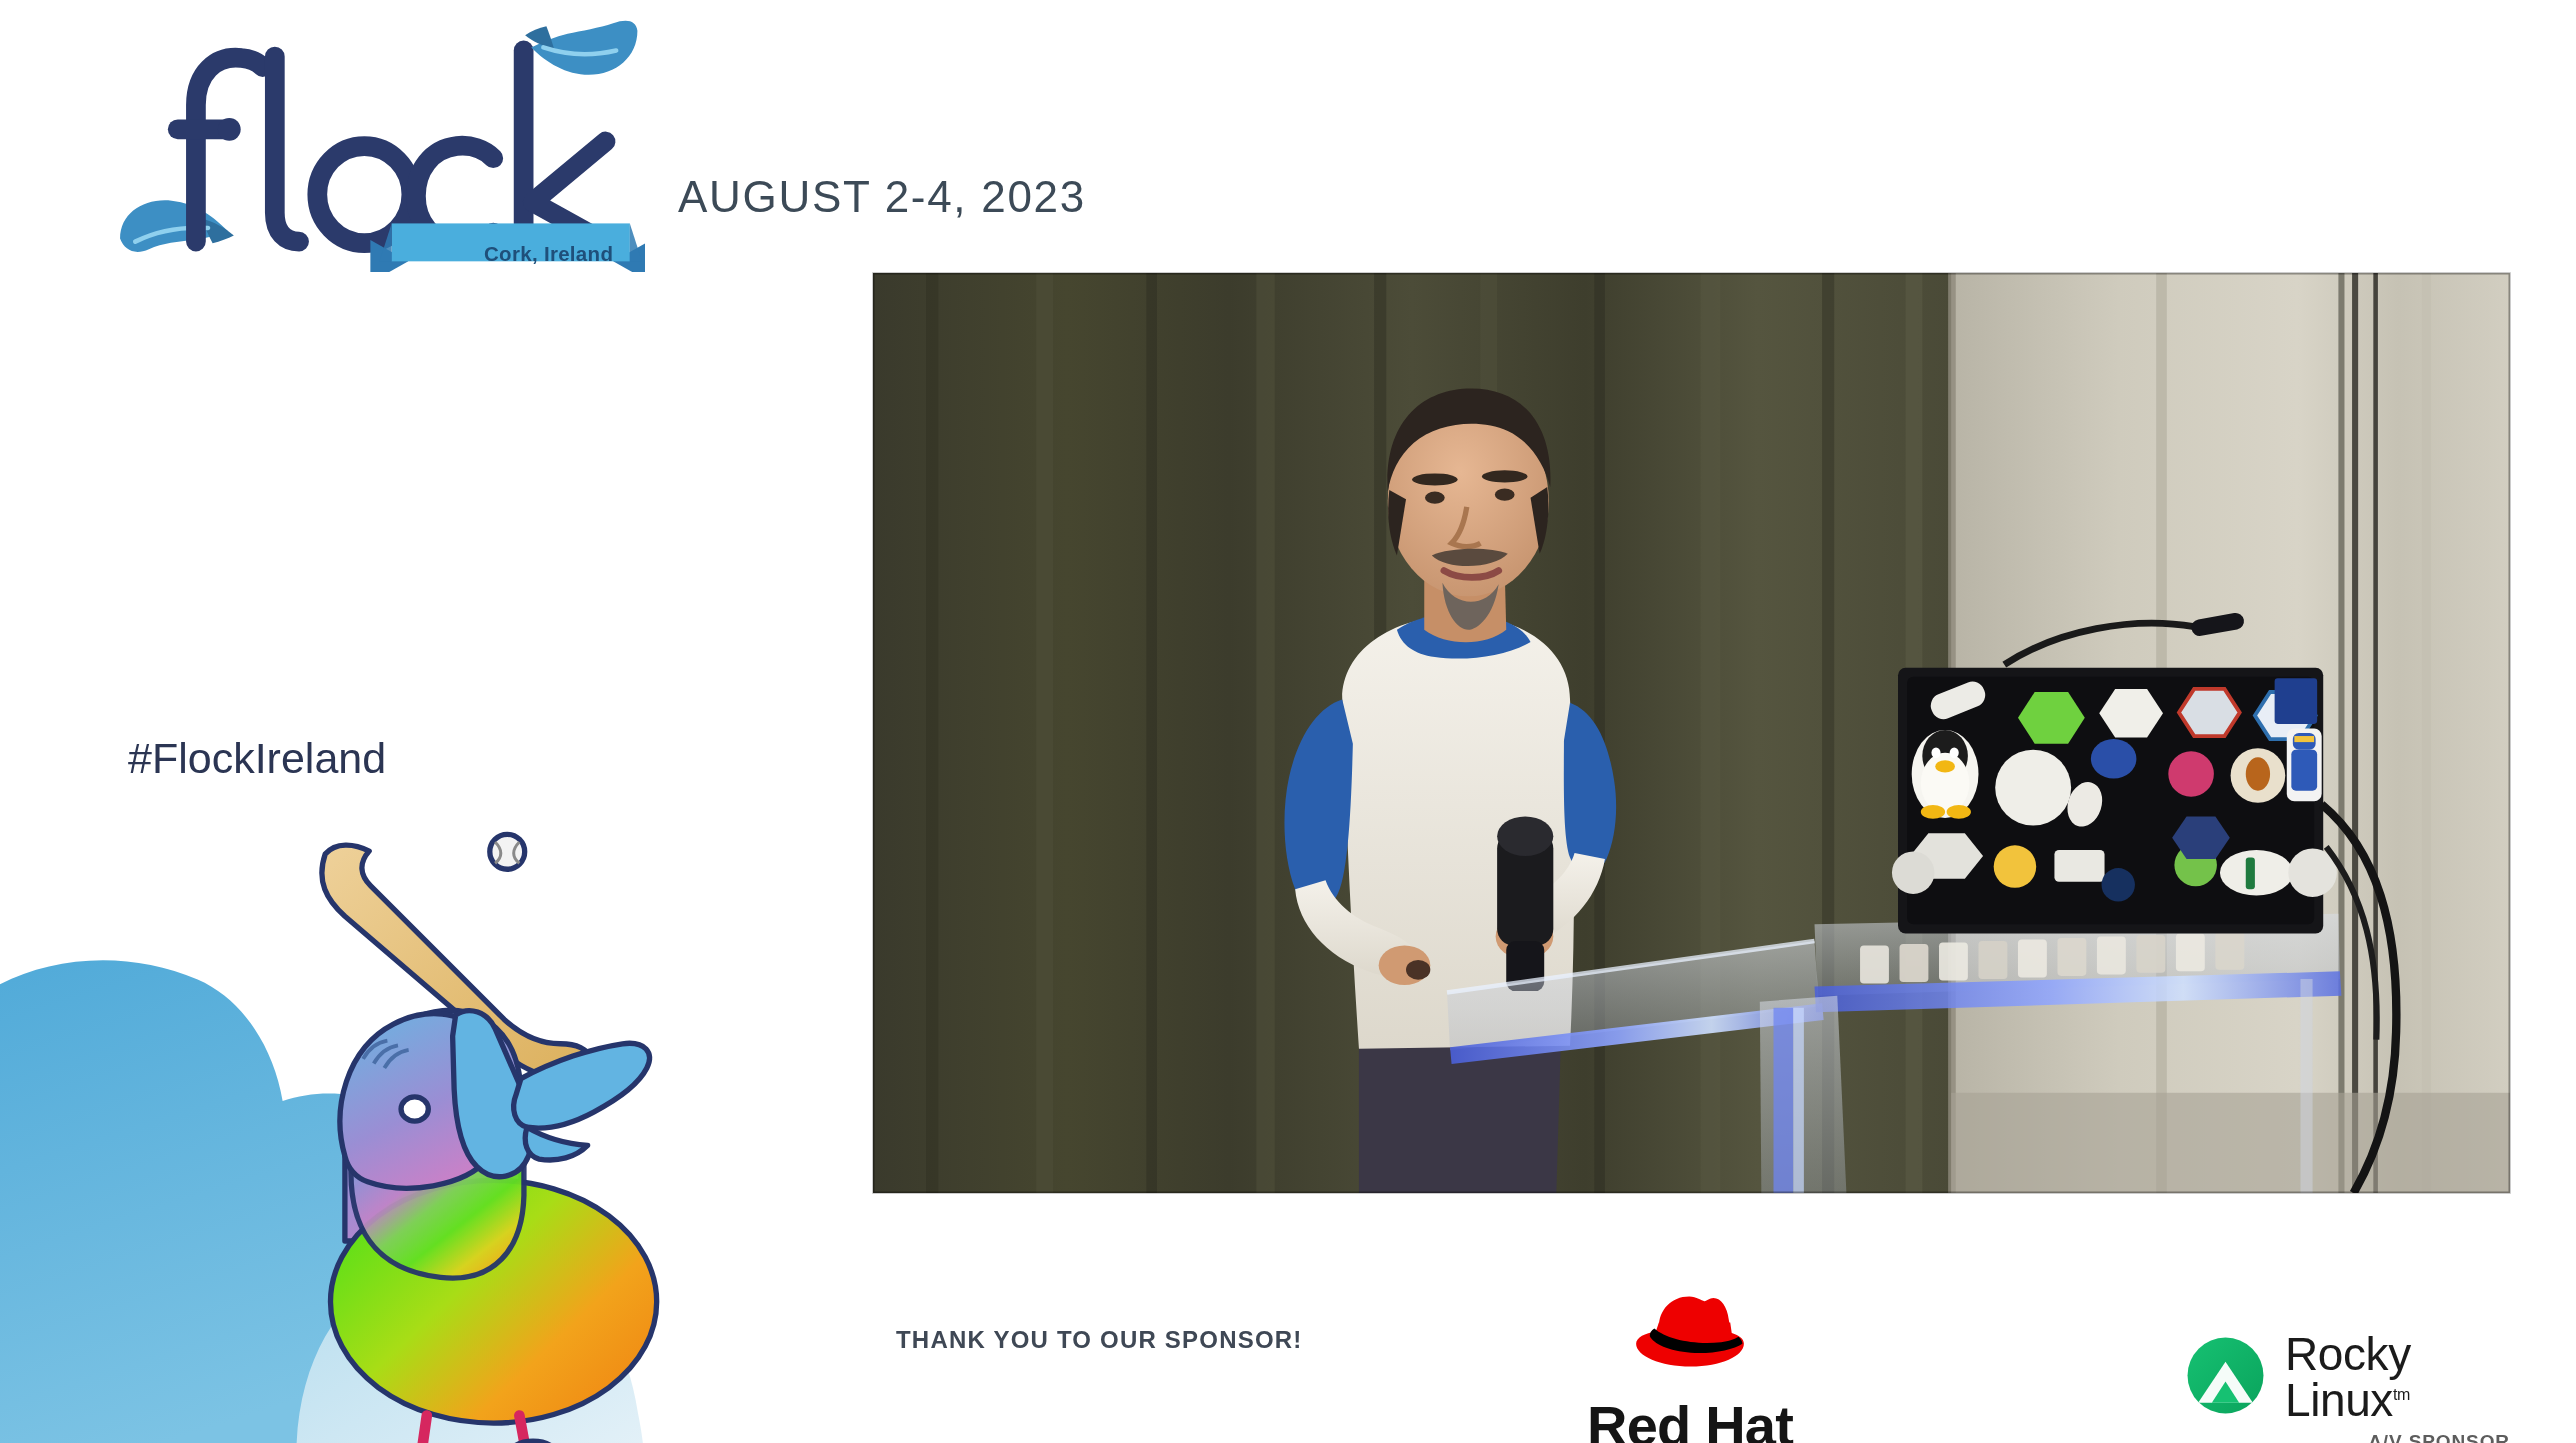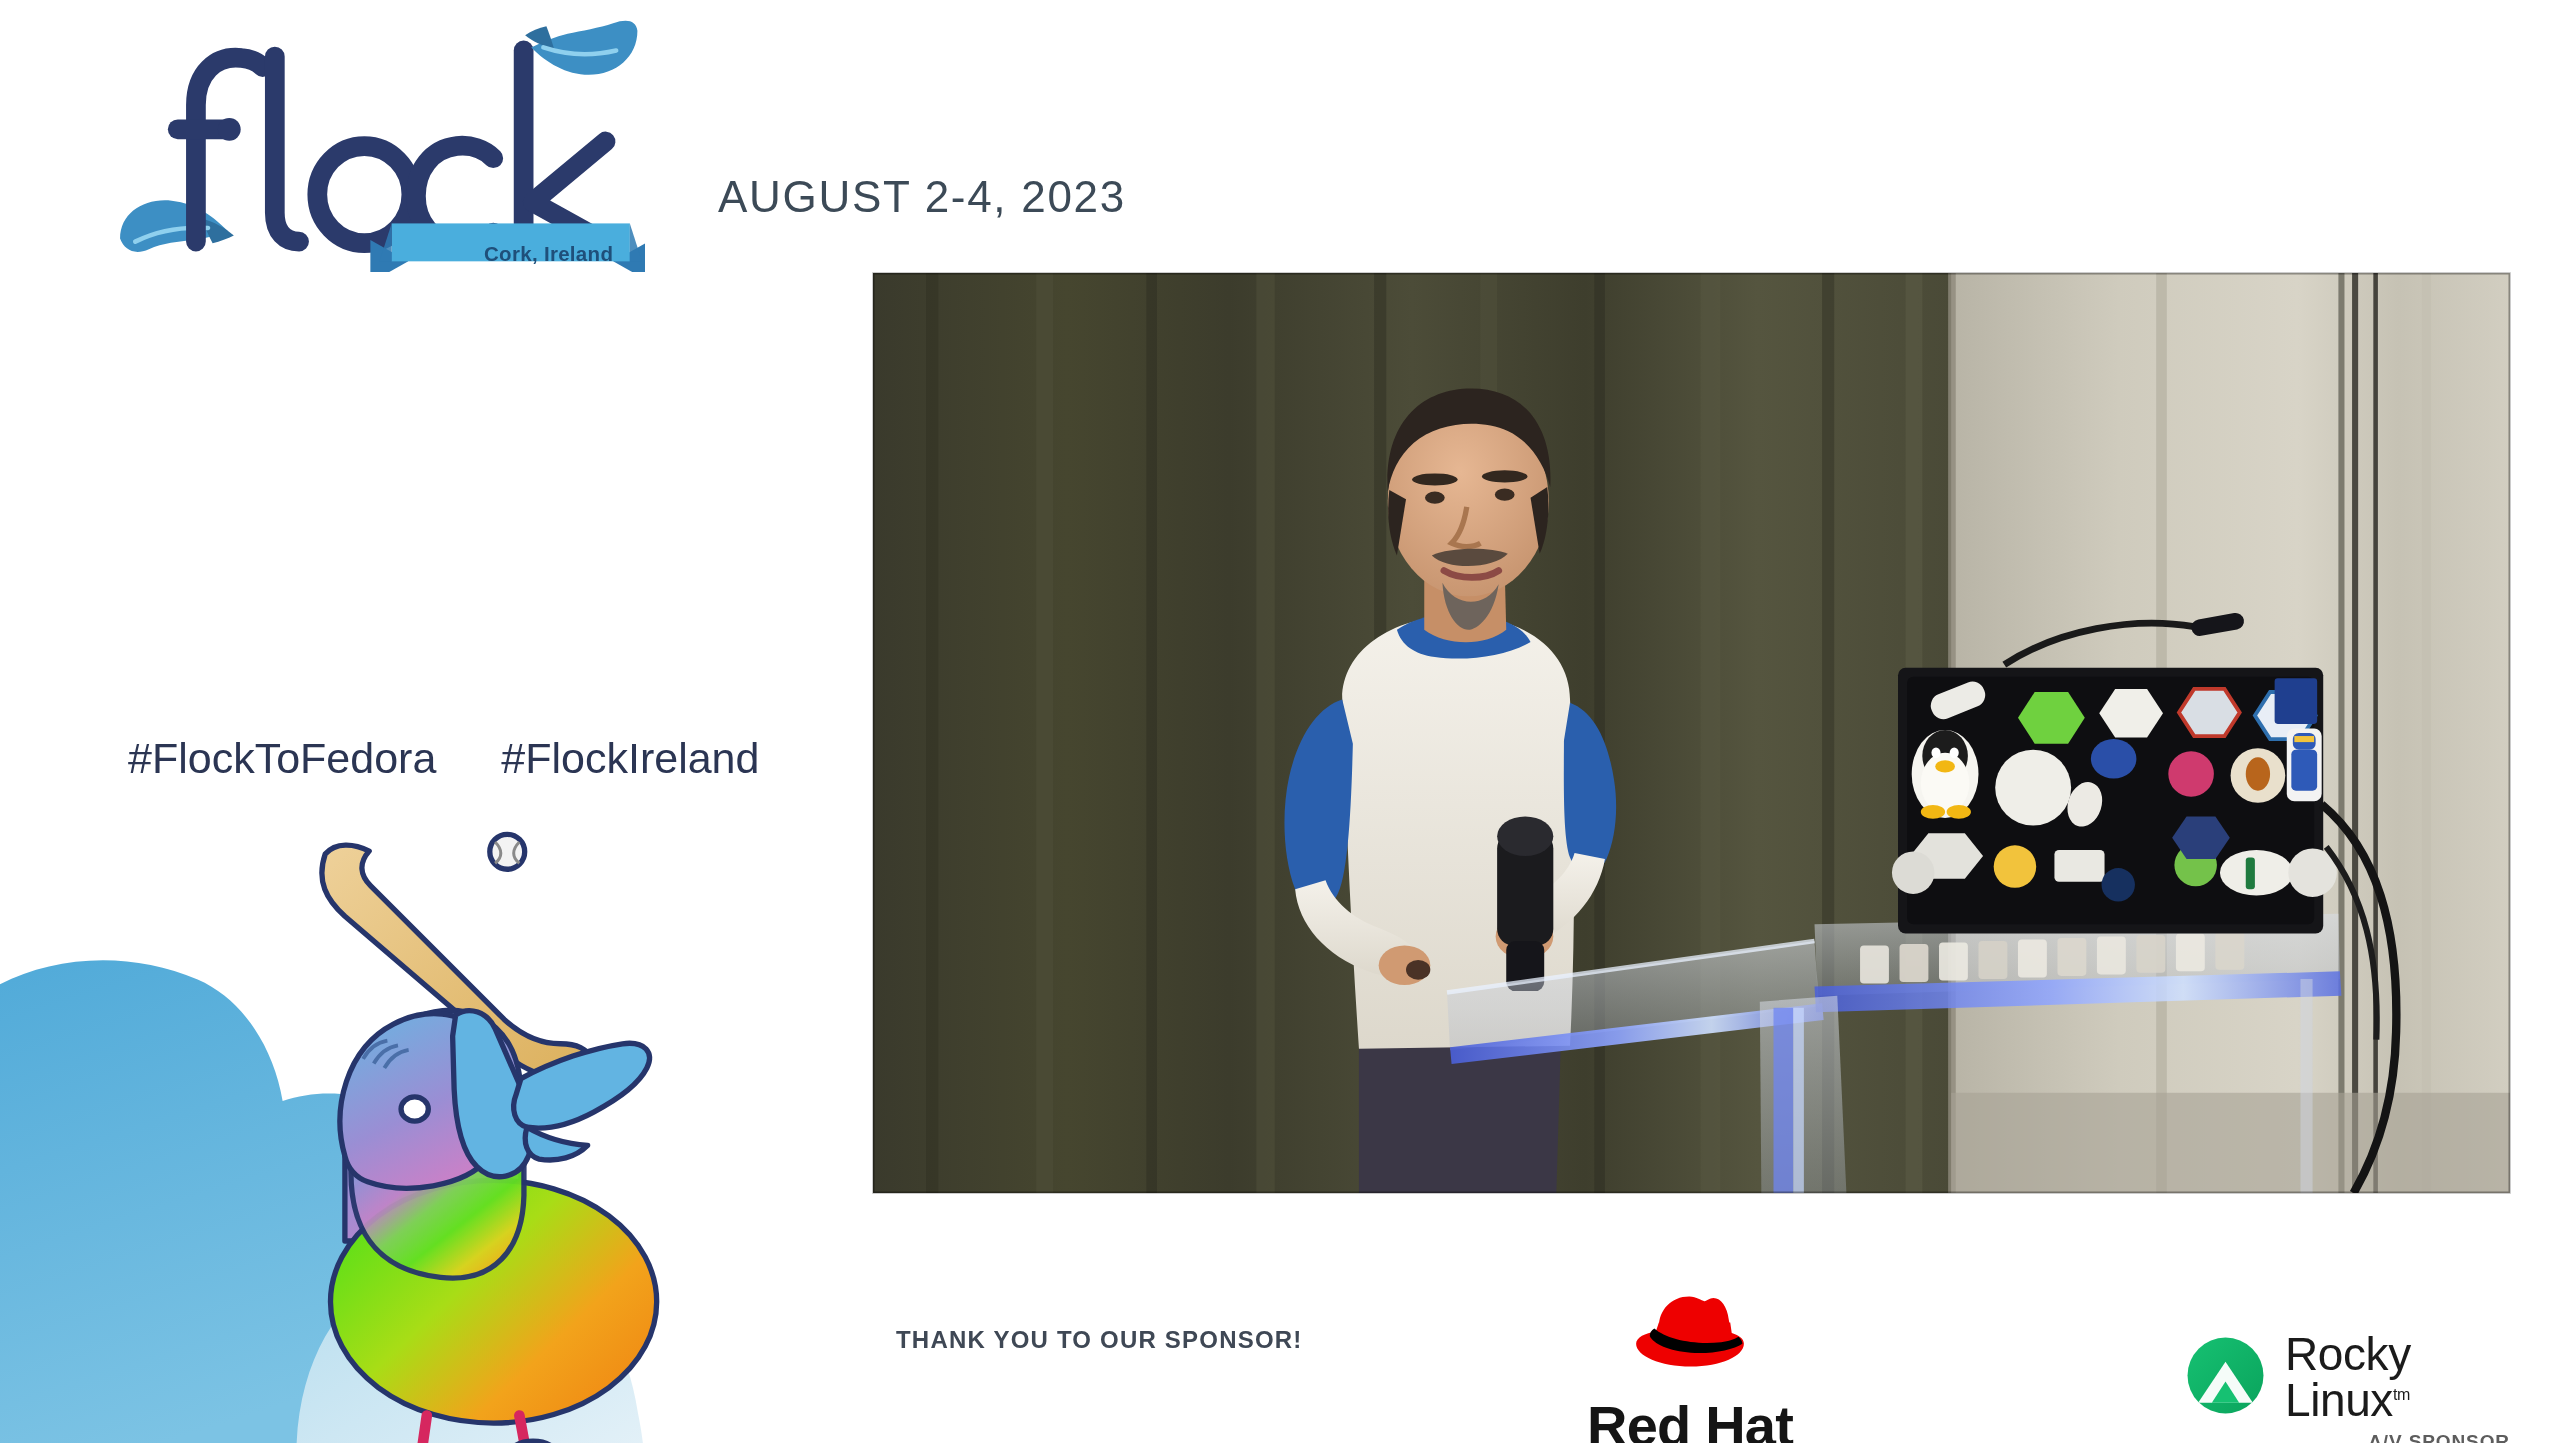--- a/index.html
+++ b/index.html
@@ -17,21 +17,21 @@
   .logo-word { position:absolute; left:0; top:0; }
   .ribbon-text {
     position:absolute; left:370px; top:228px; width:175px; text-align:left;
     font-size:20.5px; font-weight:700; color:#1f4f7a; letter-spacing:0.3px;
   }
 
   
   .date-line {
     position:absolute; left:678px; top:172px;
     font-size:44px; font-weight:400; letter-spacing:1.7px;
-    color:#3c4a57; font-family:"Liberation Sans", sans-serif;margin-left:40px;
+    color:#3c4a57; font-family:"Liberation Sans", sans-serif;
   }
 
   
   .hashtags { position:absolute; left:128px; top:734px; display:flex; gap:65px; }
   .hashtag { font-size:43px; font-weight:400; color:#2b3553; letter-spacing:0px; white-space:nowrap; }
 
   
   .mascot { position:absolute; left:266px; top:816px; width:440px; height:630px; }
 
   
@@ -134,21 +134,20 @@
         <path d="M366 276 L366 326 L350 326 Z" fill="#2f7ab3" opacity=".85"></path>
         <path d="M680 276 L680 326 L696 326 Z" fill="#2f7ab3" opacity=".85"></path>
       </g>
     </svg>
     <div class="ribbon-text">Cork, Ireland</div>
   </div>
 
   <div class="date-line">AUGUST  2-4, 2023</div>
 
   <div class="hashtags">
-    <span class="hashtag">#FlockToFedora</span>
     <span class="hashtag">#FlockIreland</span>
   </div>
 
   <div class="mascot">
     <svg viewBox="0 0 580 830" width="440" height="630" aria-hidden="true">
       <defs>
         <linearGradient id="bodyG" x1="0.05" y1="0" x2="0.95" y2="0.9">
           <stop offset="0.00" stop-color="#6aa9de"></stop>
           <stop offset="0.18" stop-color="#9b8ed2"></stop>
           <stop offset="0.34" stop-color="#c084c8"></stop>

